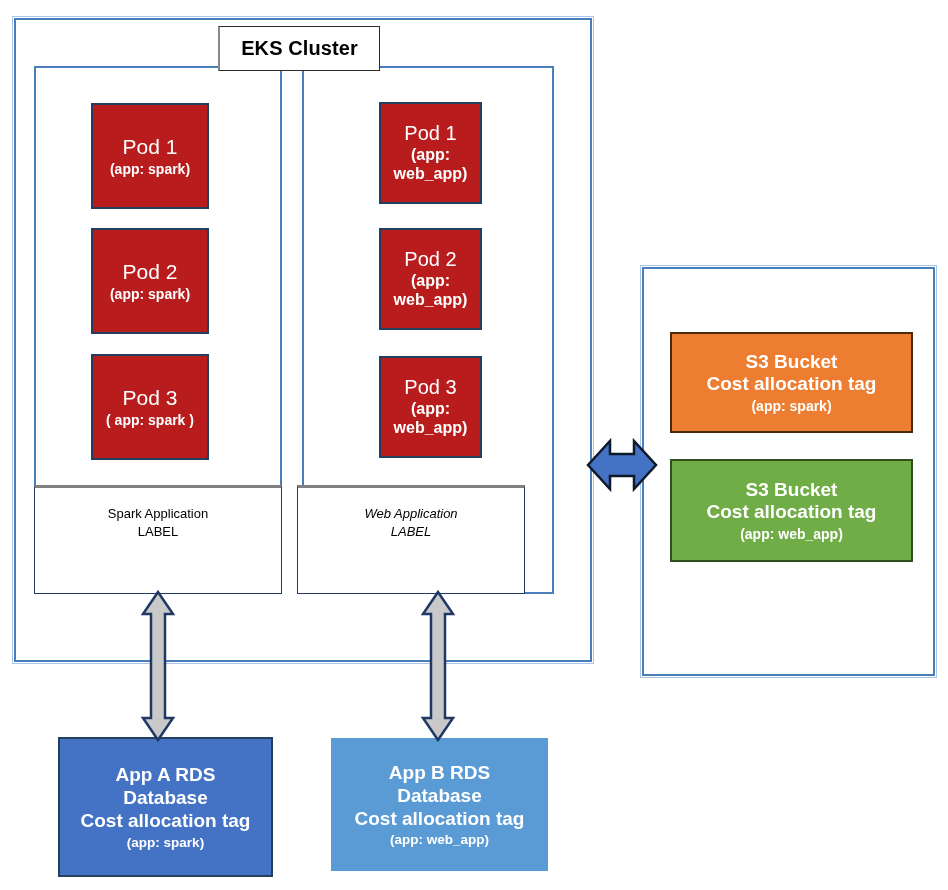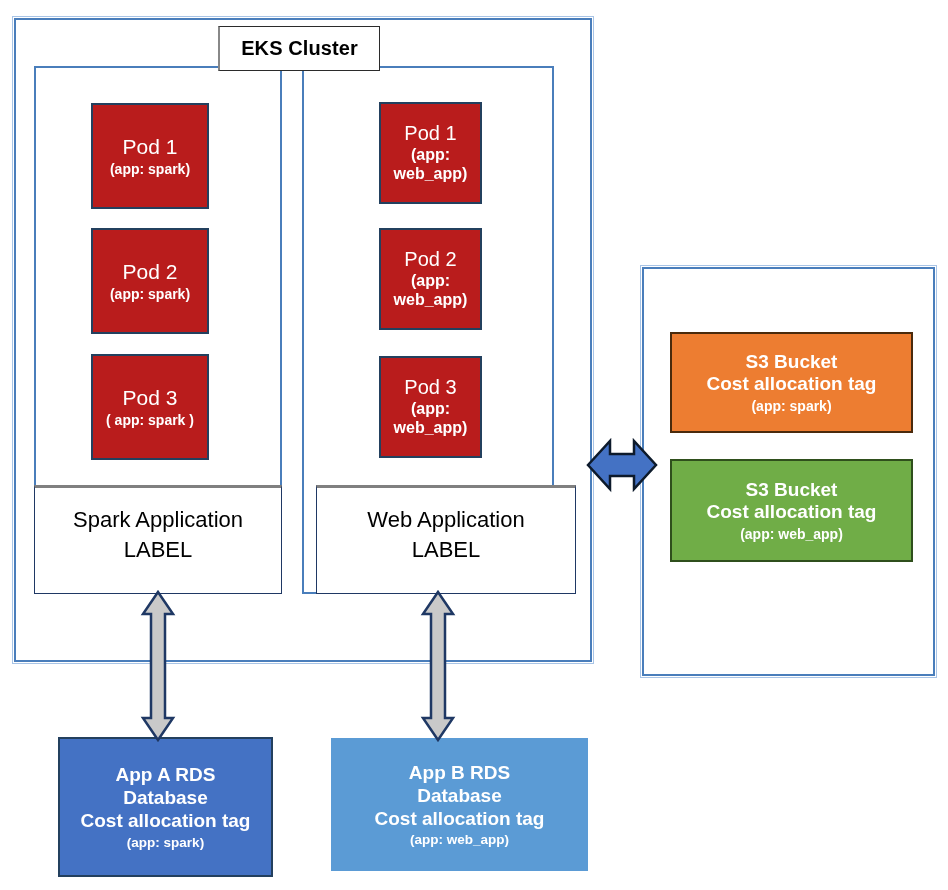--- a/index.html
+++ b/index.html
@@ -97,25 +97,25 @@
   
   .label-box {
     background: #ffffff;
     border: 1.5px solid #1f3864;
     border-top: 3px solid #808080;
     top: 485px;
     height: 109px;
     padding-top: 17px;
     text-align: center;
     color: #000000;
-    font-size: 22px;
+    font-size: 13px;
     line-height: 1.35;
   }
   .label-box.spark { left: 34px; width: 248px; }
-  .label-box.web   { left: 316px; width: 260px; }
+  .label-box.web   { left: 297px; width: 228px; font-style: italic; }
 
   
   .s3-panel {
     left: 642px; top: 267px;
     width: 293px; height: 409px;
     border: 2px solid #4a7ebb;
     outline: 1px solid #a8c4e6;
     outline-offset: 1px;
     background: #ffffff;
   }
@@ -159,21 +159,21 @@
   }
   .rds-box .r4 { font-size: 13.5px; font-weight: bold; margin-top: 2px; }
   .rds-box.a {
     left: 58px; top: 737px;
     width: 215px; height: 140px;
     background: #4472c4;
     border: 2.5px solid #23405e;
   }
   .rds-box.b {
     left: 331px; top: 738px;
-    width: 257px; height: 133px;
+    width: 217px; height: 133px;
     background: #5b9bd5;
     border: none;
   }
 
   
   .v-arrow { width: 36px; }
   .v-arrow.spark { left: 140px; top: 590px; height: 152px; }
   .v-arrow.web   { left: 420px; top: 590px; height: 152px; }
   .h-arrow { left: 586px; top: 437px; width: 72px; height: 56px; }
   svg { display: block; overflow: visible; }

